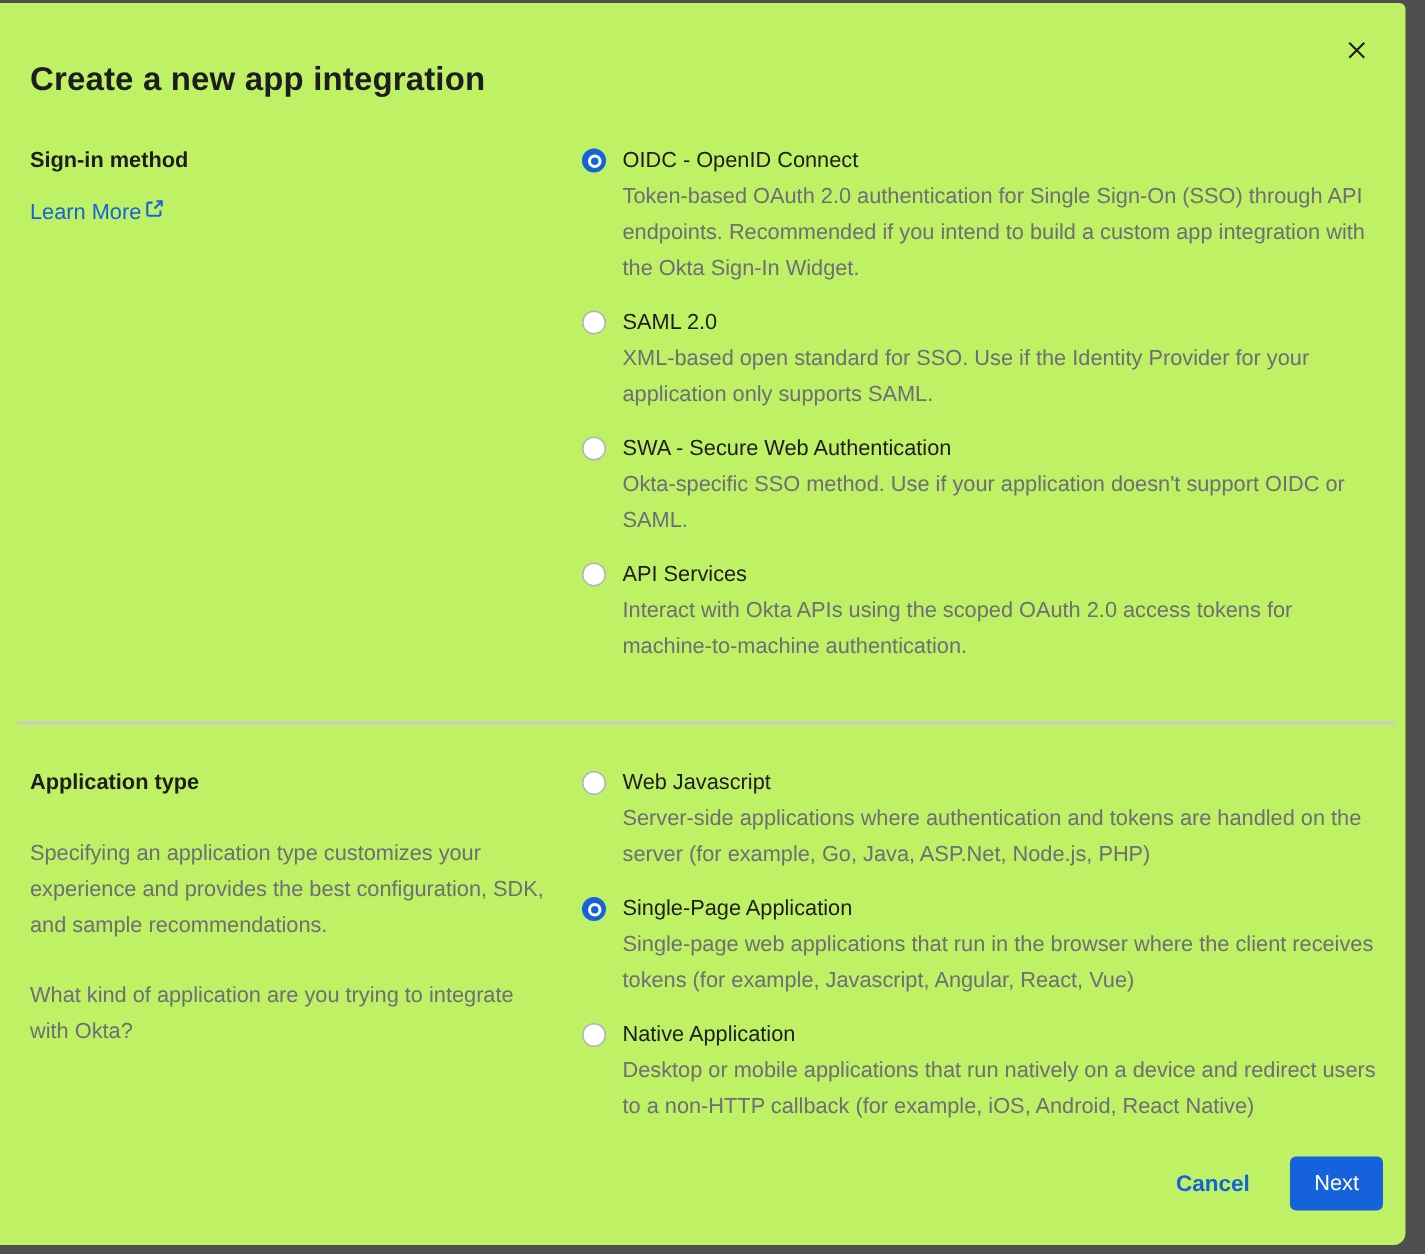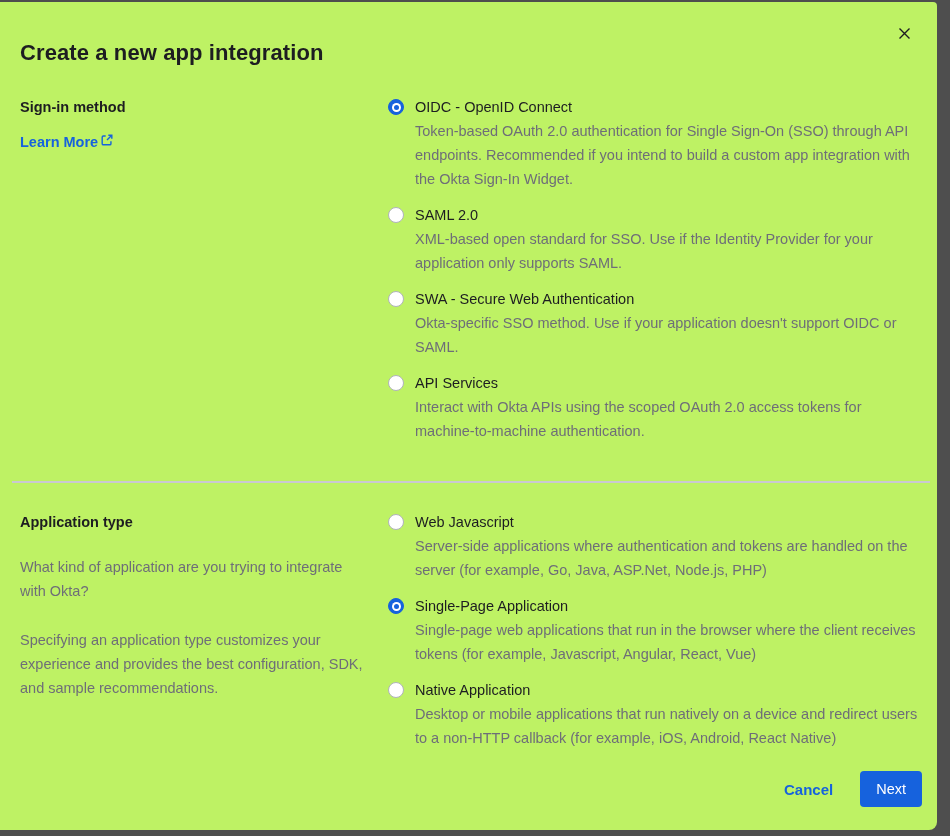--- a/index.html
+++ b/index.html
@@ -49,21 +49,21 @@
     font-weight: 700;
     color: #1d1d21;
     line-height: 20px;
   }
   .learn-more {
     display: inline-flex;
     align-items: center;
     gap: 2px;
     margin-top: 15px;
     font-size: 14.5px;
-    font-weight: 700;
+    font-weight: 400;
     color: #1662dd;
     text-decoration: none;
     line-height: 20px;
   }
   .left-para {
     margin-top: 23px;
     font-size: 14.5px;
     color: #6e6e78;
     line-height: 24px;
   }
@@ -214,22 +214,22 @@
         </div>
       </div>
     </div>
   </div>
 
   <hr class="divider">
 
   <div class="section" style="margin-top:29px;">
     <div class="section-left">
       <div class="section-label">Application type</div>
+      <p class="left-para" style="margin-top:25px;">Specifying an application type customizes your experience and provides the best configuration, SDK, and sample recommendations.</p>
       <p class="left-para">What kind of application are you trying to integrate with Okta?</p>
-      <p class="left-para" style="margin-top:25px;">Specifying an application type customizes your experience and provides the best configuration, SDK, and sample recommendations.</p>
     </div>
     <div class="section-right" role="radiogroup">
       <div class="option">
         <span class="radio"></span>
         <div>
           <div class="option-label">Web Javascript</div>
           <div class="option-desc">Server-side applications where authentication and tokens are handled on the server (for example, Go, Java, ASP.Net, Node.js, PHP)</div>
         </div>
       </div>
       <div class="option">

